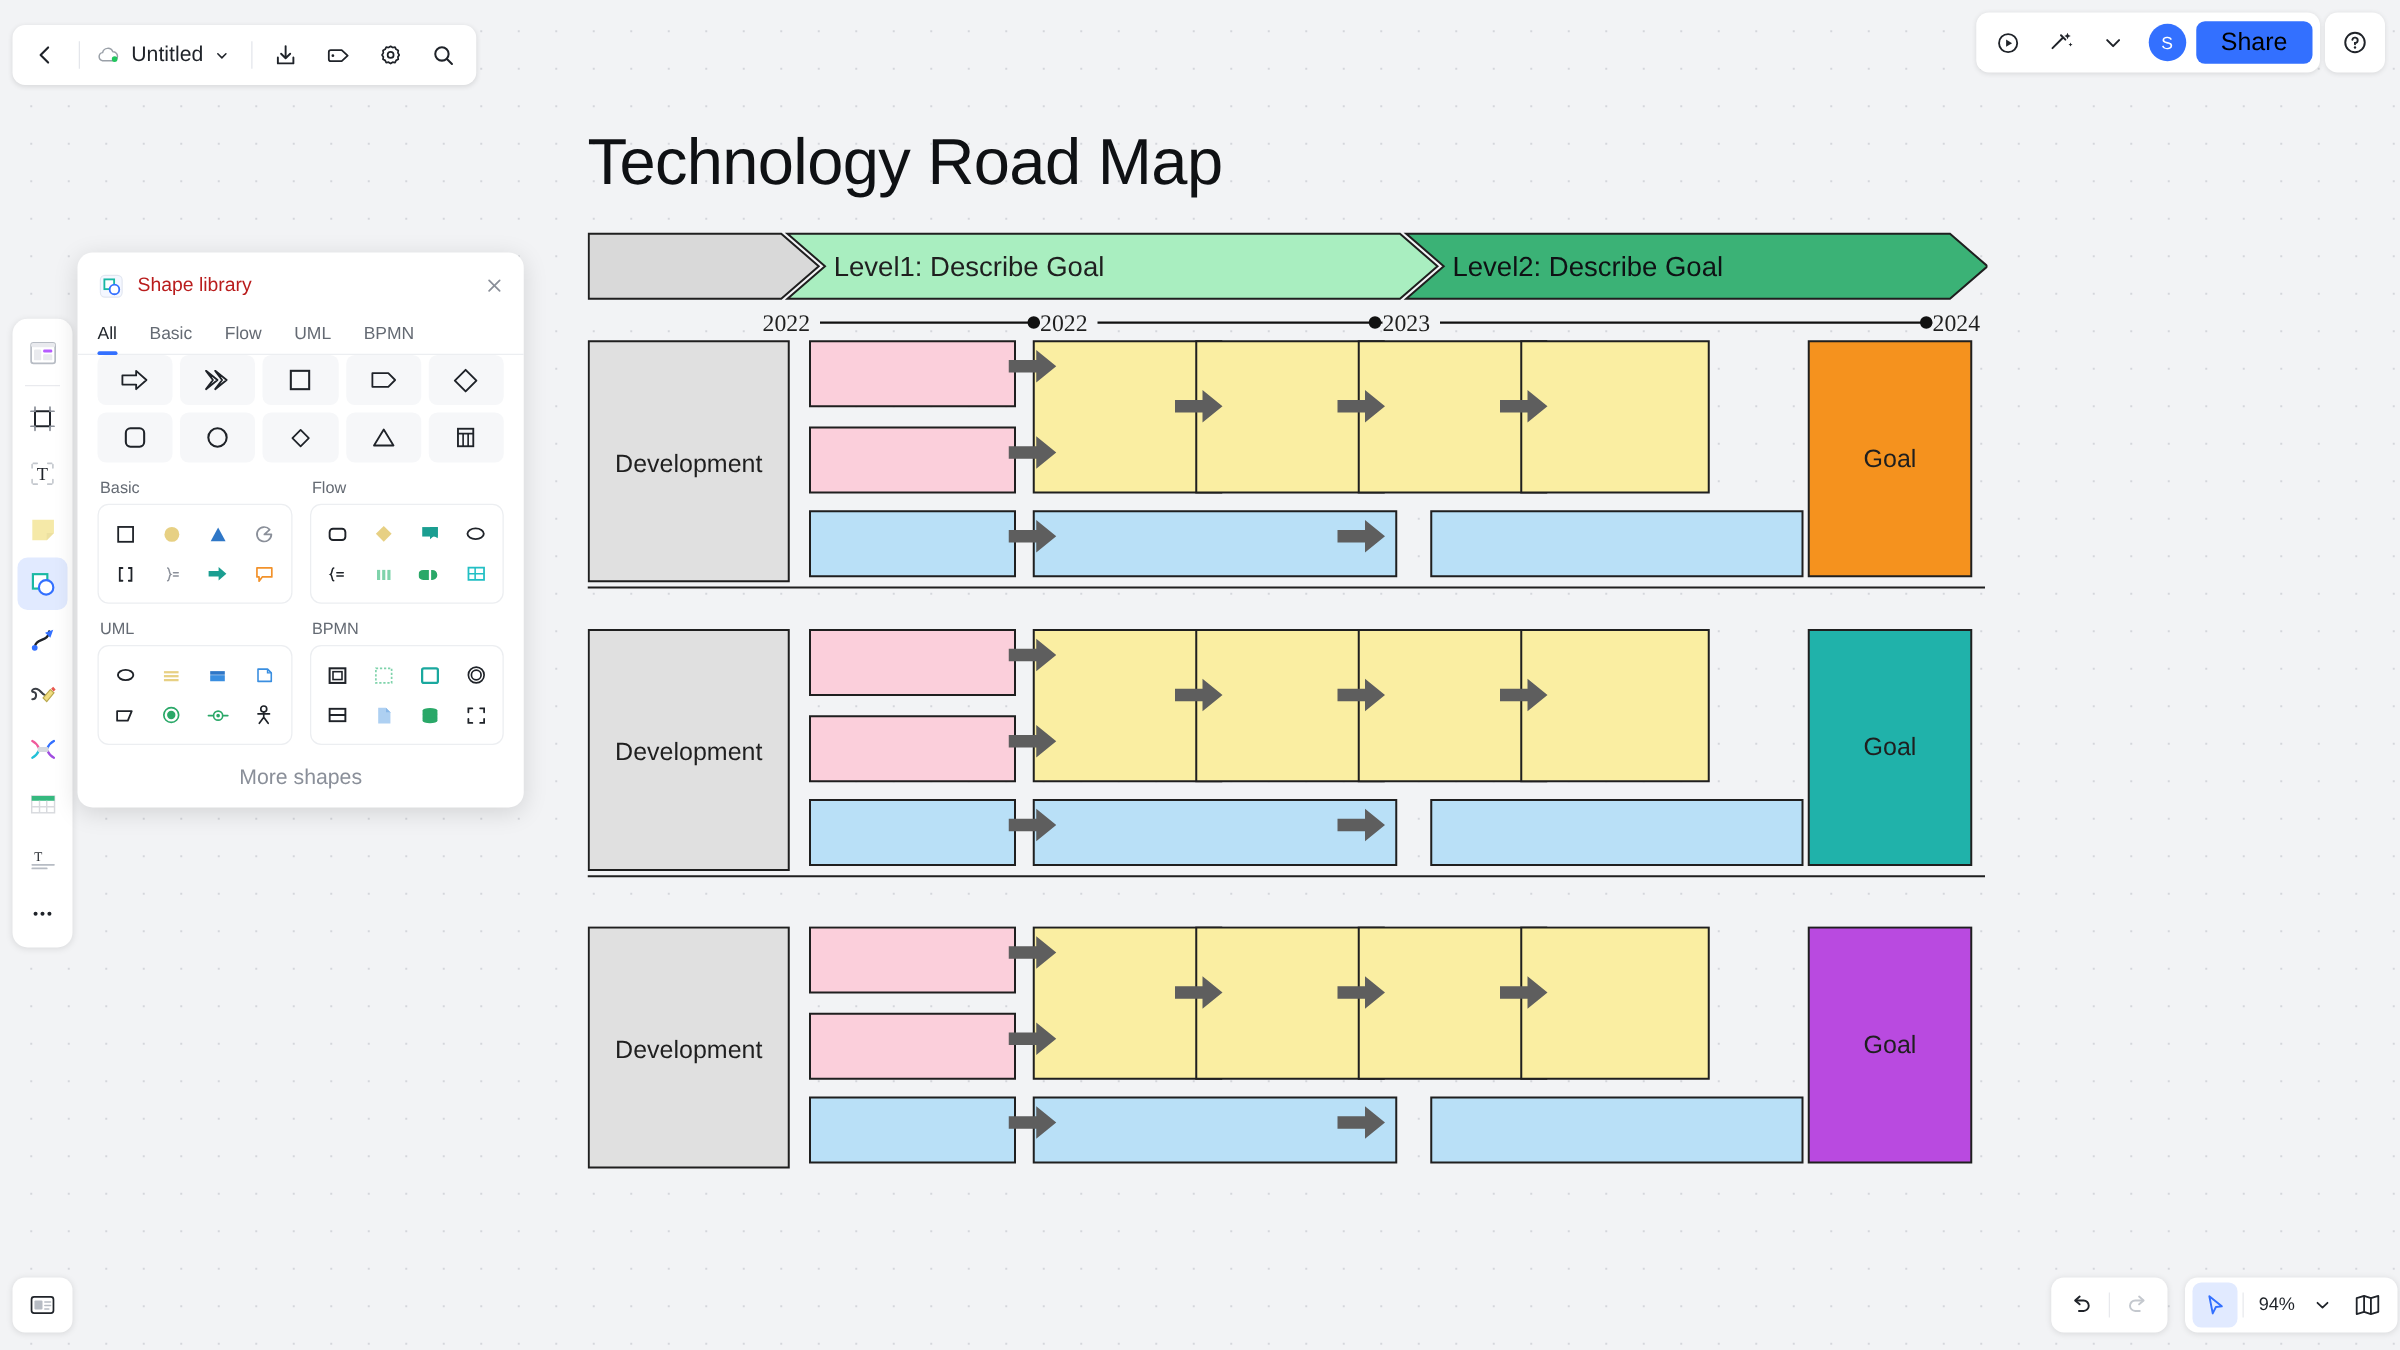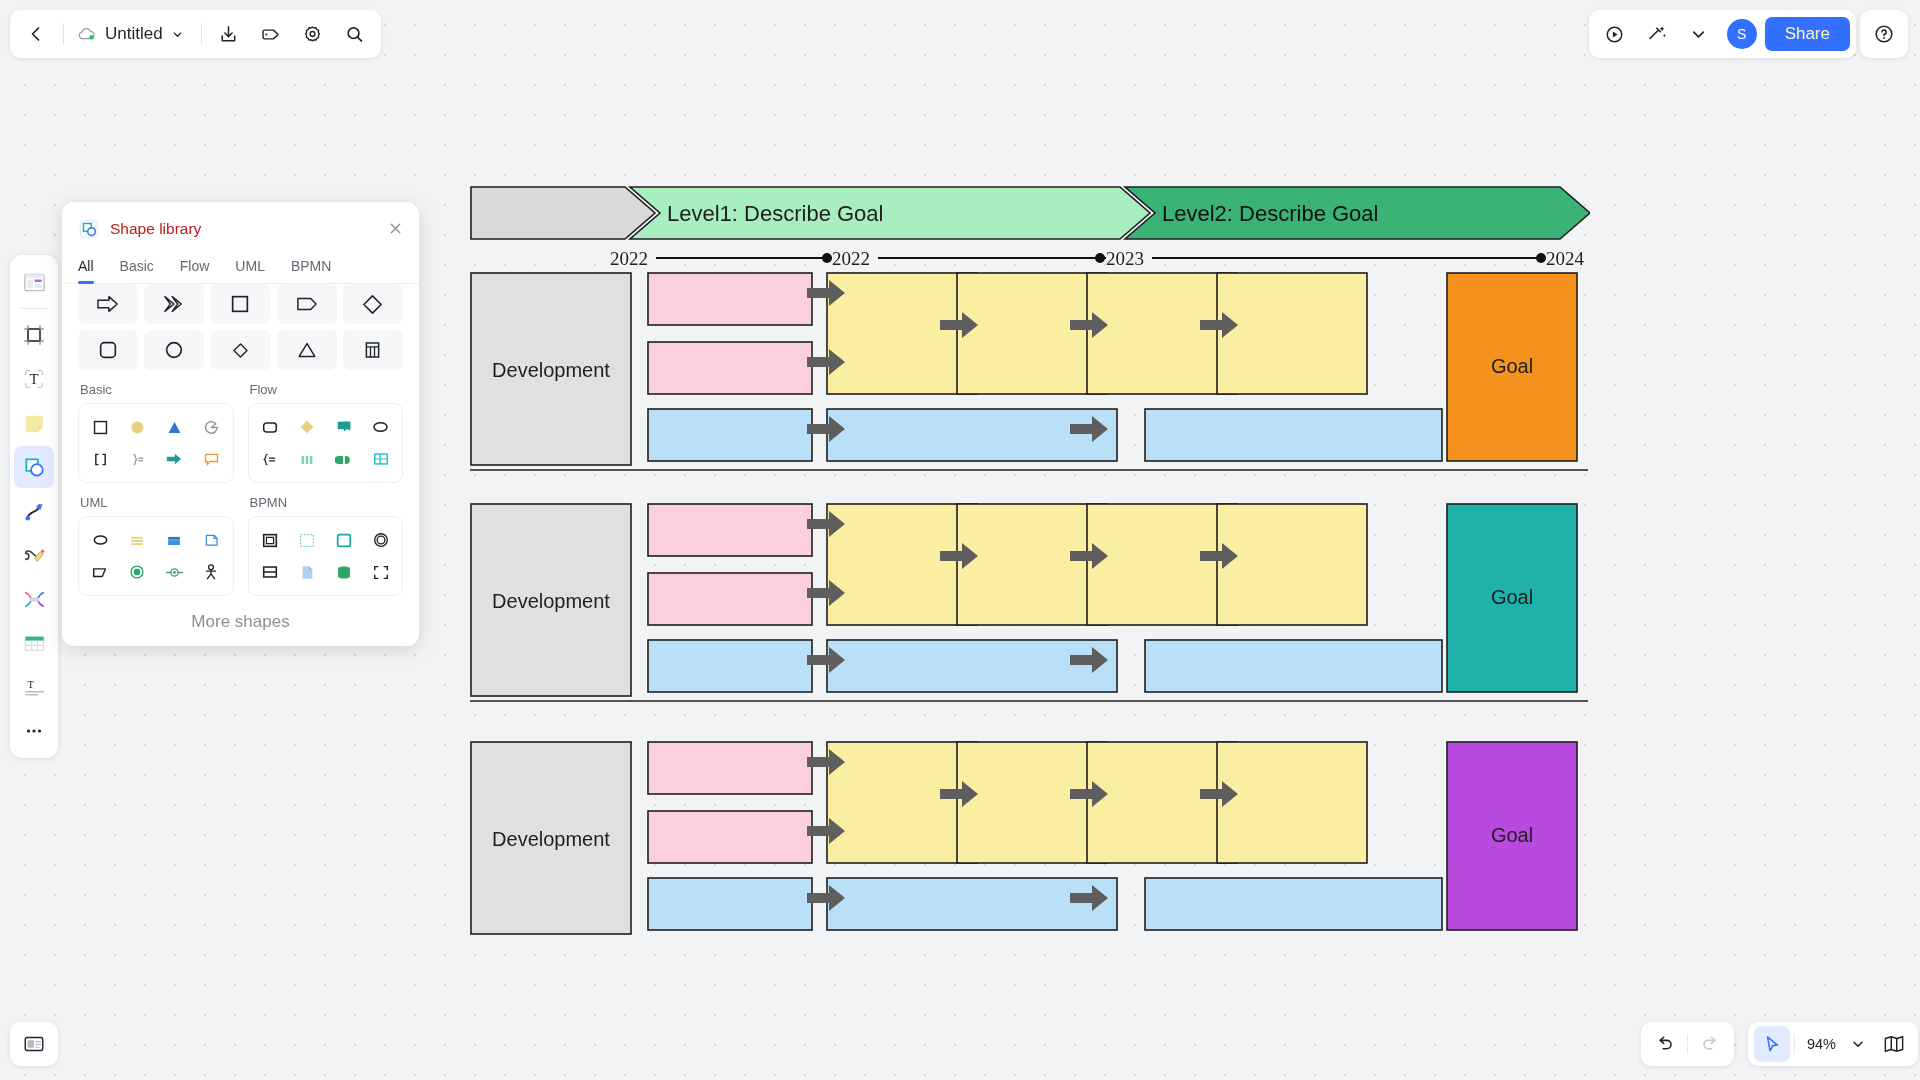--- a/index.html
+++ b/index.html
@@ -12,21 +12,21 @@
   body {
     background-color: #f2f3f5;
     background-image: radial-gradient(circle, #d4d6db 1.1px, transparent 1.2px);
     background-size: 30px 30px;
     background-position: 10px 10px;
     position: relative;
   }
 
   
   #topbar-left {
-    position: absolute; top: 10px; left: 10px;
+    position: absolute; top: 20px; left: 10px;
     height: 48px;
     background: #fff;
     border-radius: 10px;
     box-shadow: 0 1px 4px rgba(0,0,0,.10);
     display: flex; align-items: center;
     padding: 0 6px;
     gap: 2px;
   }
   .tb-btn {
     width: 40px; height: 40px;
@@ -52,22 +52,22 @@
     box-shadow: 0 1px 4px rgba(0,0,0,.10);
     height: 48px; display: flex; align-items: center; padding: 0 6px; gap: 2px;
   }
   .avatar {
     width: 30px; height: 30px; border-radius: 50%;
     background: #3370ff; color: #fff;
     font-size: 14px; display: flex; align-items: center; justify-content: center;
     margin: 0 6px; cursor: pointer;
   }
   .share-btn {
-    background: #3370ff; color: #fef9c3;
-    font-size: 17px; border: none; border-radius: 7px;
+    background: #3370ff; color: #000000;
+    font-size: 20px; border: none; border-radius: 7px;
     height: 34px; padding: 0 20px; cursor: pointer;
   }
   .help-btn {
     width: 48px; height: 48px; background: #fff; border-radius: 10px;
     box-shadow: 0 1px 4px rgba(0,0,0,.10);
     display: flex; align-items: center; justify-content: center; cursor: pointer;
   }
 
   
   #left-toolbar {
@@ -193,20 +193,21 @@
   }
   .br-btn.active { background: #e1eaff; }
   .br-sep { width: 1px; height: 20px; background: #e8e9ed; margin: 0 4px; }
   .zoom-label { font-size: 14.5px; color: #1f2329; padding: 0 4px 0 8px; cursor: pointer; }
 </style>
 </head>
 <body>
 
 <div id="diagram">
 
+  <div id="page-title">Technology Road Map</div>
 
   <svg id="banner" width="1120" height="60">
 
     <path d="M1,2 L155,2 L185,28 L155,54 L1,54 Z" fill="#d9d9d9" stroke="#1f1f1f" stroke-width="1.6"></path>
 
     <path d="M160,2 L650,2 L680,28 L650,54 L160,54 L190,28 Z" fill="#a9eec0" stroke="#1f1f1f" stroke-width="1.6"></path>
 
     <path d="M655,2 L1090,2 L1120,28 L1090,54 L655,54 L685,28 Z" fill="#3bb276" stroke="#1f1f1f" stroke-width="1.6"></path>
     <text x="197" y="36" font-family="Liberation Sans, sans-serif" font-size="22" fill="#1f1f1f">Level1: Describe Goal</text>
     <text x="692" y="36" font-family="Liberation Sans, sans-serif" font-size="22" fill="#0f1114">Level2: Describe Goal</text>

